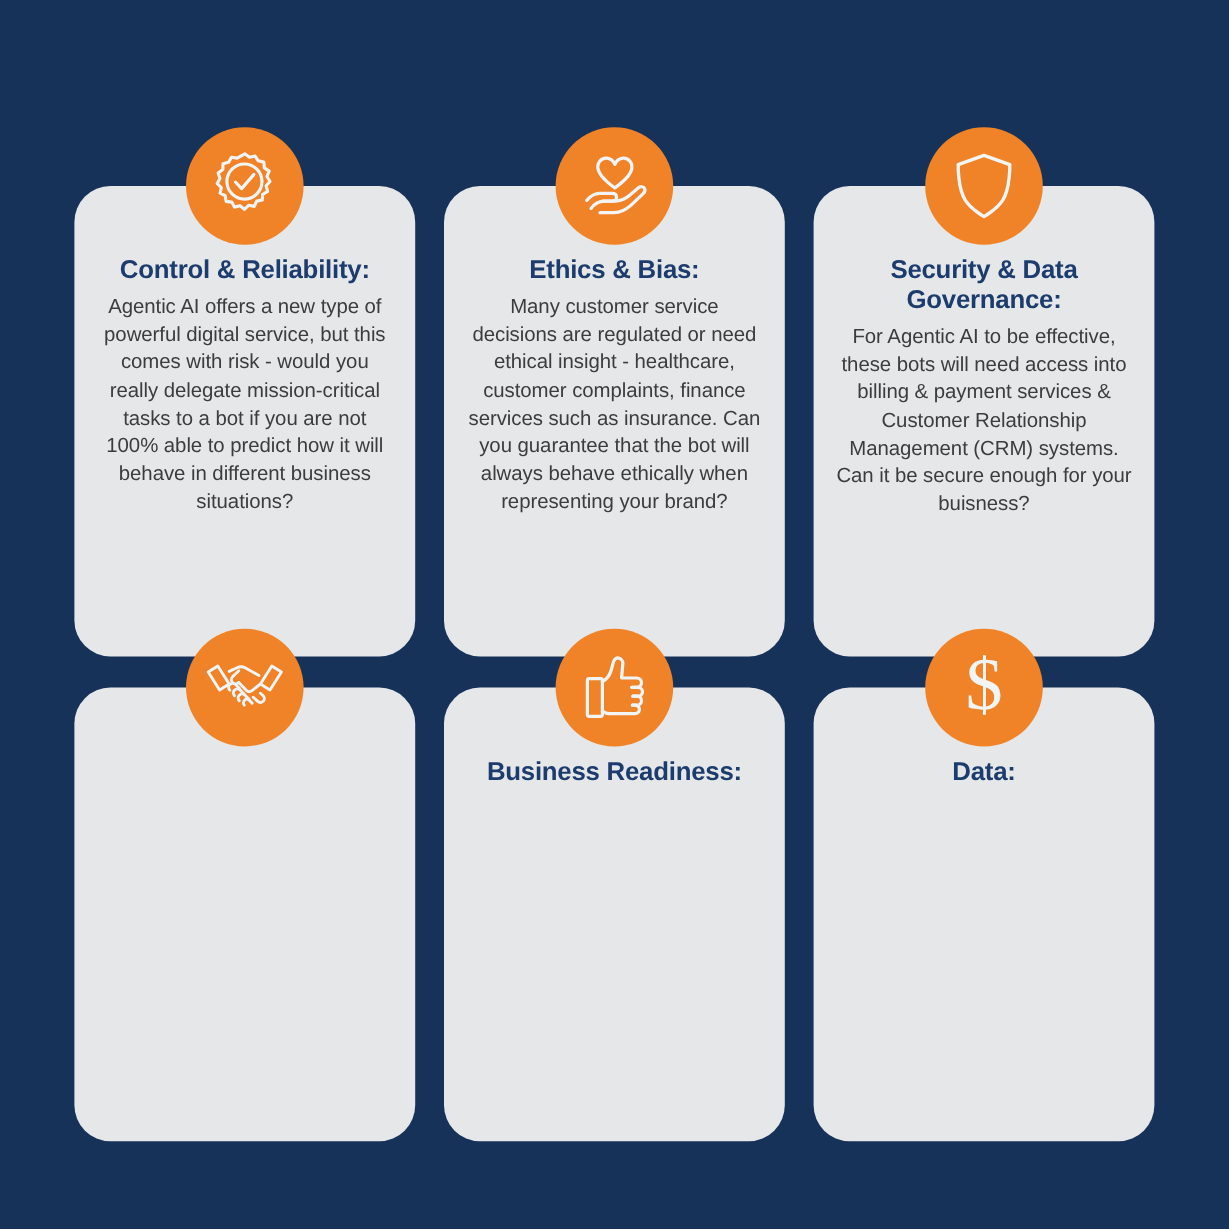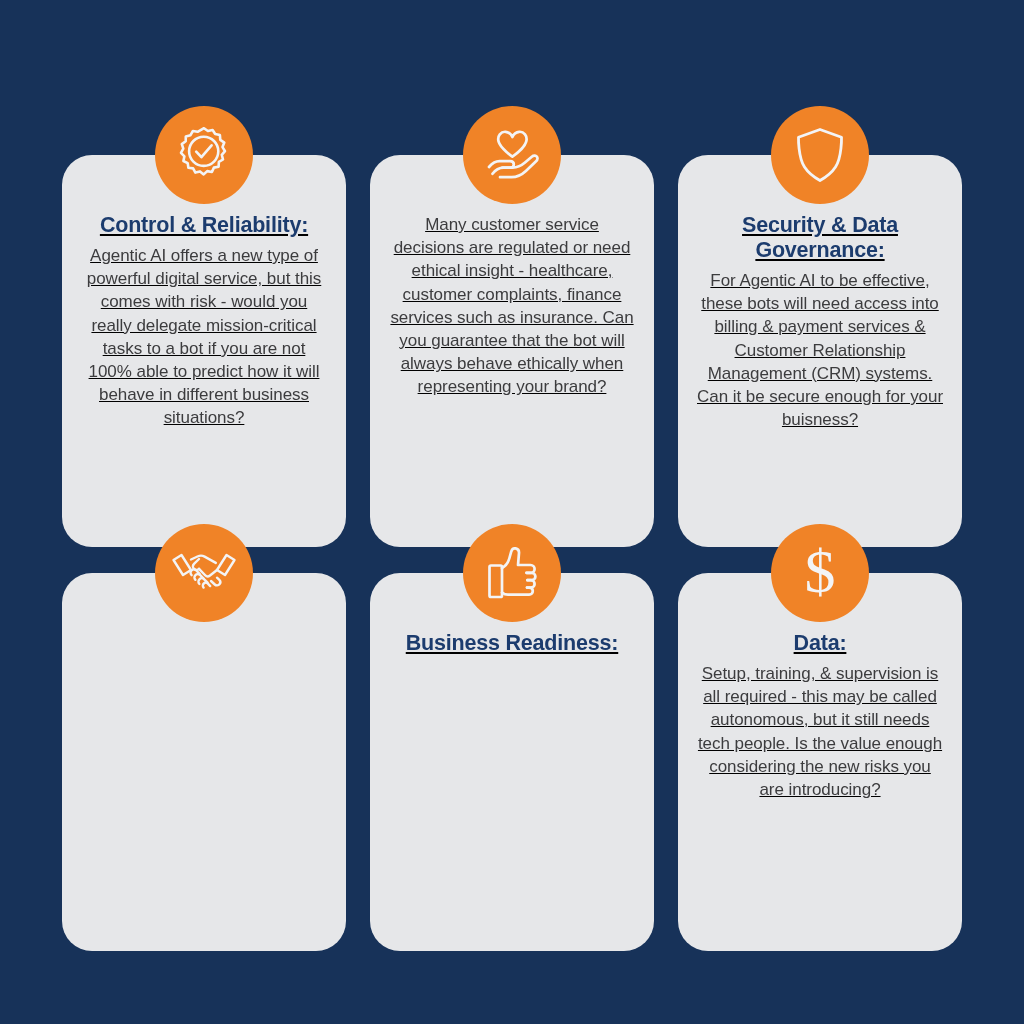--- a/index.html
+++ b/index.html
@@ -69,21 +69,20 @@
     position: absolute;
     left: 0;
     top: 49px;
     width: 284px;
     background: #E6E7E9;
     border-radius: 30px;
     z-index: 1;
     box-sizing: border-box;
     padding: 58px 14px 18px 14px;
     text-align: center;
-    text-decoration: underline;
   }
   .card.h-top { height: 392px; }
   .card.h-bottom { height: 378px; }
 
   .card-title {
     color: #1C3C6E;
     font-size: 21.5px;
     font-weight: bold;
     line-height: 25px;
     letter-spacing: -0.2px;
@@ -113,20 +112,21 @@
         <svg width="64" height="64" viewBox="0 0 64 64" fill="none" stroke="#F3F4F6" stroke-width="2.6" stroke-linecap="round" stroke-linejoin="round">
           <path d="M32 5.2 L35.9 8.0 L40.6 7.0 L43.2 11.0 L47.9 12.1 L48.3 16.9 L52.3 19.6 L50.5 24.1 L53.0 28.2 L49.8 31.8 L51.0 36.5 L46.9 38.9 L46.6 43.7 L41.9 44.6 L39.9 49.0 L35.2 48.1 L31.7 51.4 L28.0 48.4 L23.4 49.6 L21.1 45.4 L16.4 44.8 L15.7 40.1 L11.4 38.0 L12.4 33.3 L9.0 29.9 L11.3 25.7 L9.8 21.1 L13.7 18.3 L13.8 13.5 L18.5 12.2 L20.9 8.0 L25.6 8.8 Z"></path>
           <circle cx="31.7" cy="28.3" r="14.6"></circle>
           <path d="M24.2 28.7 L29.4 34.2 L39.6 22.3"></path>
         </svg>
       </div>
     </div>
 
     <div class="card-slot col-2 row-1">
       <div class="card h-top">
+        <p class="card-title">Ethics &amp; Bias:</p>
         <p class="card-body">Many customer service decisions are regulated or need ethical insight - healthcare, customer complaints, finance services such as insurance. Can you guarantee that the bot will always behave ethically when representing your brand?</p>
       </div>
       <div class="icon-badge">
         <svg width="66" height="66" viewBox="0 0 66 66" fill="none" stroke="#F3F4F6" stroke-width="2.7" stroke-linecap="round" stroke-linejoin="round">
           <path d="M33.4 34.6 C33.4 34.6 21.6 26.6 19.6 19.7 C17.9 13.8 22.2 9.4 26.6 9.8 C30.0 10.1 32.4 12.7 33.4 15.0 C34.4 12.7 36.8 10.1 40.2 9.8 C44.6 9.4 48.9 13.8 47.2 19.7 C45.2 26.6 33.4 34.6 33.4 34.6 Z"></path>
           <path d="M10.0 45.0 C13.0 41.5 16.5 39.2 20.6 39.2 L31.0 39.2 C33.4 39.2 34.8 40.6 34.8 42.4 C34.8 44.2 33.4 45.6 31.0 45.6 L23.3 45.6"></path>
           <path d="M13.5 51.8 C16.6 47.5 20.4 45.6 24.6 45.6 L33.6 45.6 C38.0 45.6 42.4 43.6 46.0 40.5 L52.8 34.7 C54.8 33.0 57.3 33.4 58.2 35.2 C58.9 36.7 58.4 38.1 56.8 39.6 L46.9 49.0 C42.6 53.0 38.0 55.2 32.6 55.2 L21.0 55.2"></path>
         </svg>
       </div>
     </div>
@@ -173,21 +173,20 @@
           <path d="M44.5 31.8 L49.6 31.8 C51.8 31.8 53.4 33.4 53.4 35.5 C53.4 37.6 51.8 39.2 49.6 39.2 L45.4 39.2"></path>
           <path d="M45.4 39.2 L48.8 39.2 C51.0 39.2 52.6 40.8 52.6 42.9 C52.6 45.0 51.0 46.6 48.8 46.6 L45.0 46.6"></path>
           <path d="M45.0 46.6 L47.2 46.6 C49.3 46.6 50.8 48.1 50.8 50.1 C50.8 52.1 49.3 53.7 47.2 53.7 L26.0 53.7 C23.7 53.7 21.7 52.9 20.0 51.5"></path>
         </svg>
       </div>
     </div>
 
     <div class="card-slot col-3 row-2">
       <div class="card h-bottom">
         <p class="card-title">Data:</p>
-        <p class="card-body">Setup, training, &amp; supervision is all required - this may be called autonomous, but it still needs tech people. Is the value enough considering the new risks you are introducing?</p>
       </div>
       <div class="icon-badge">
         <span class="glyph">$</span>
       </div>
     </div>
 
   </div>
 </div>
 
 </body></html>

